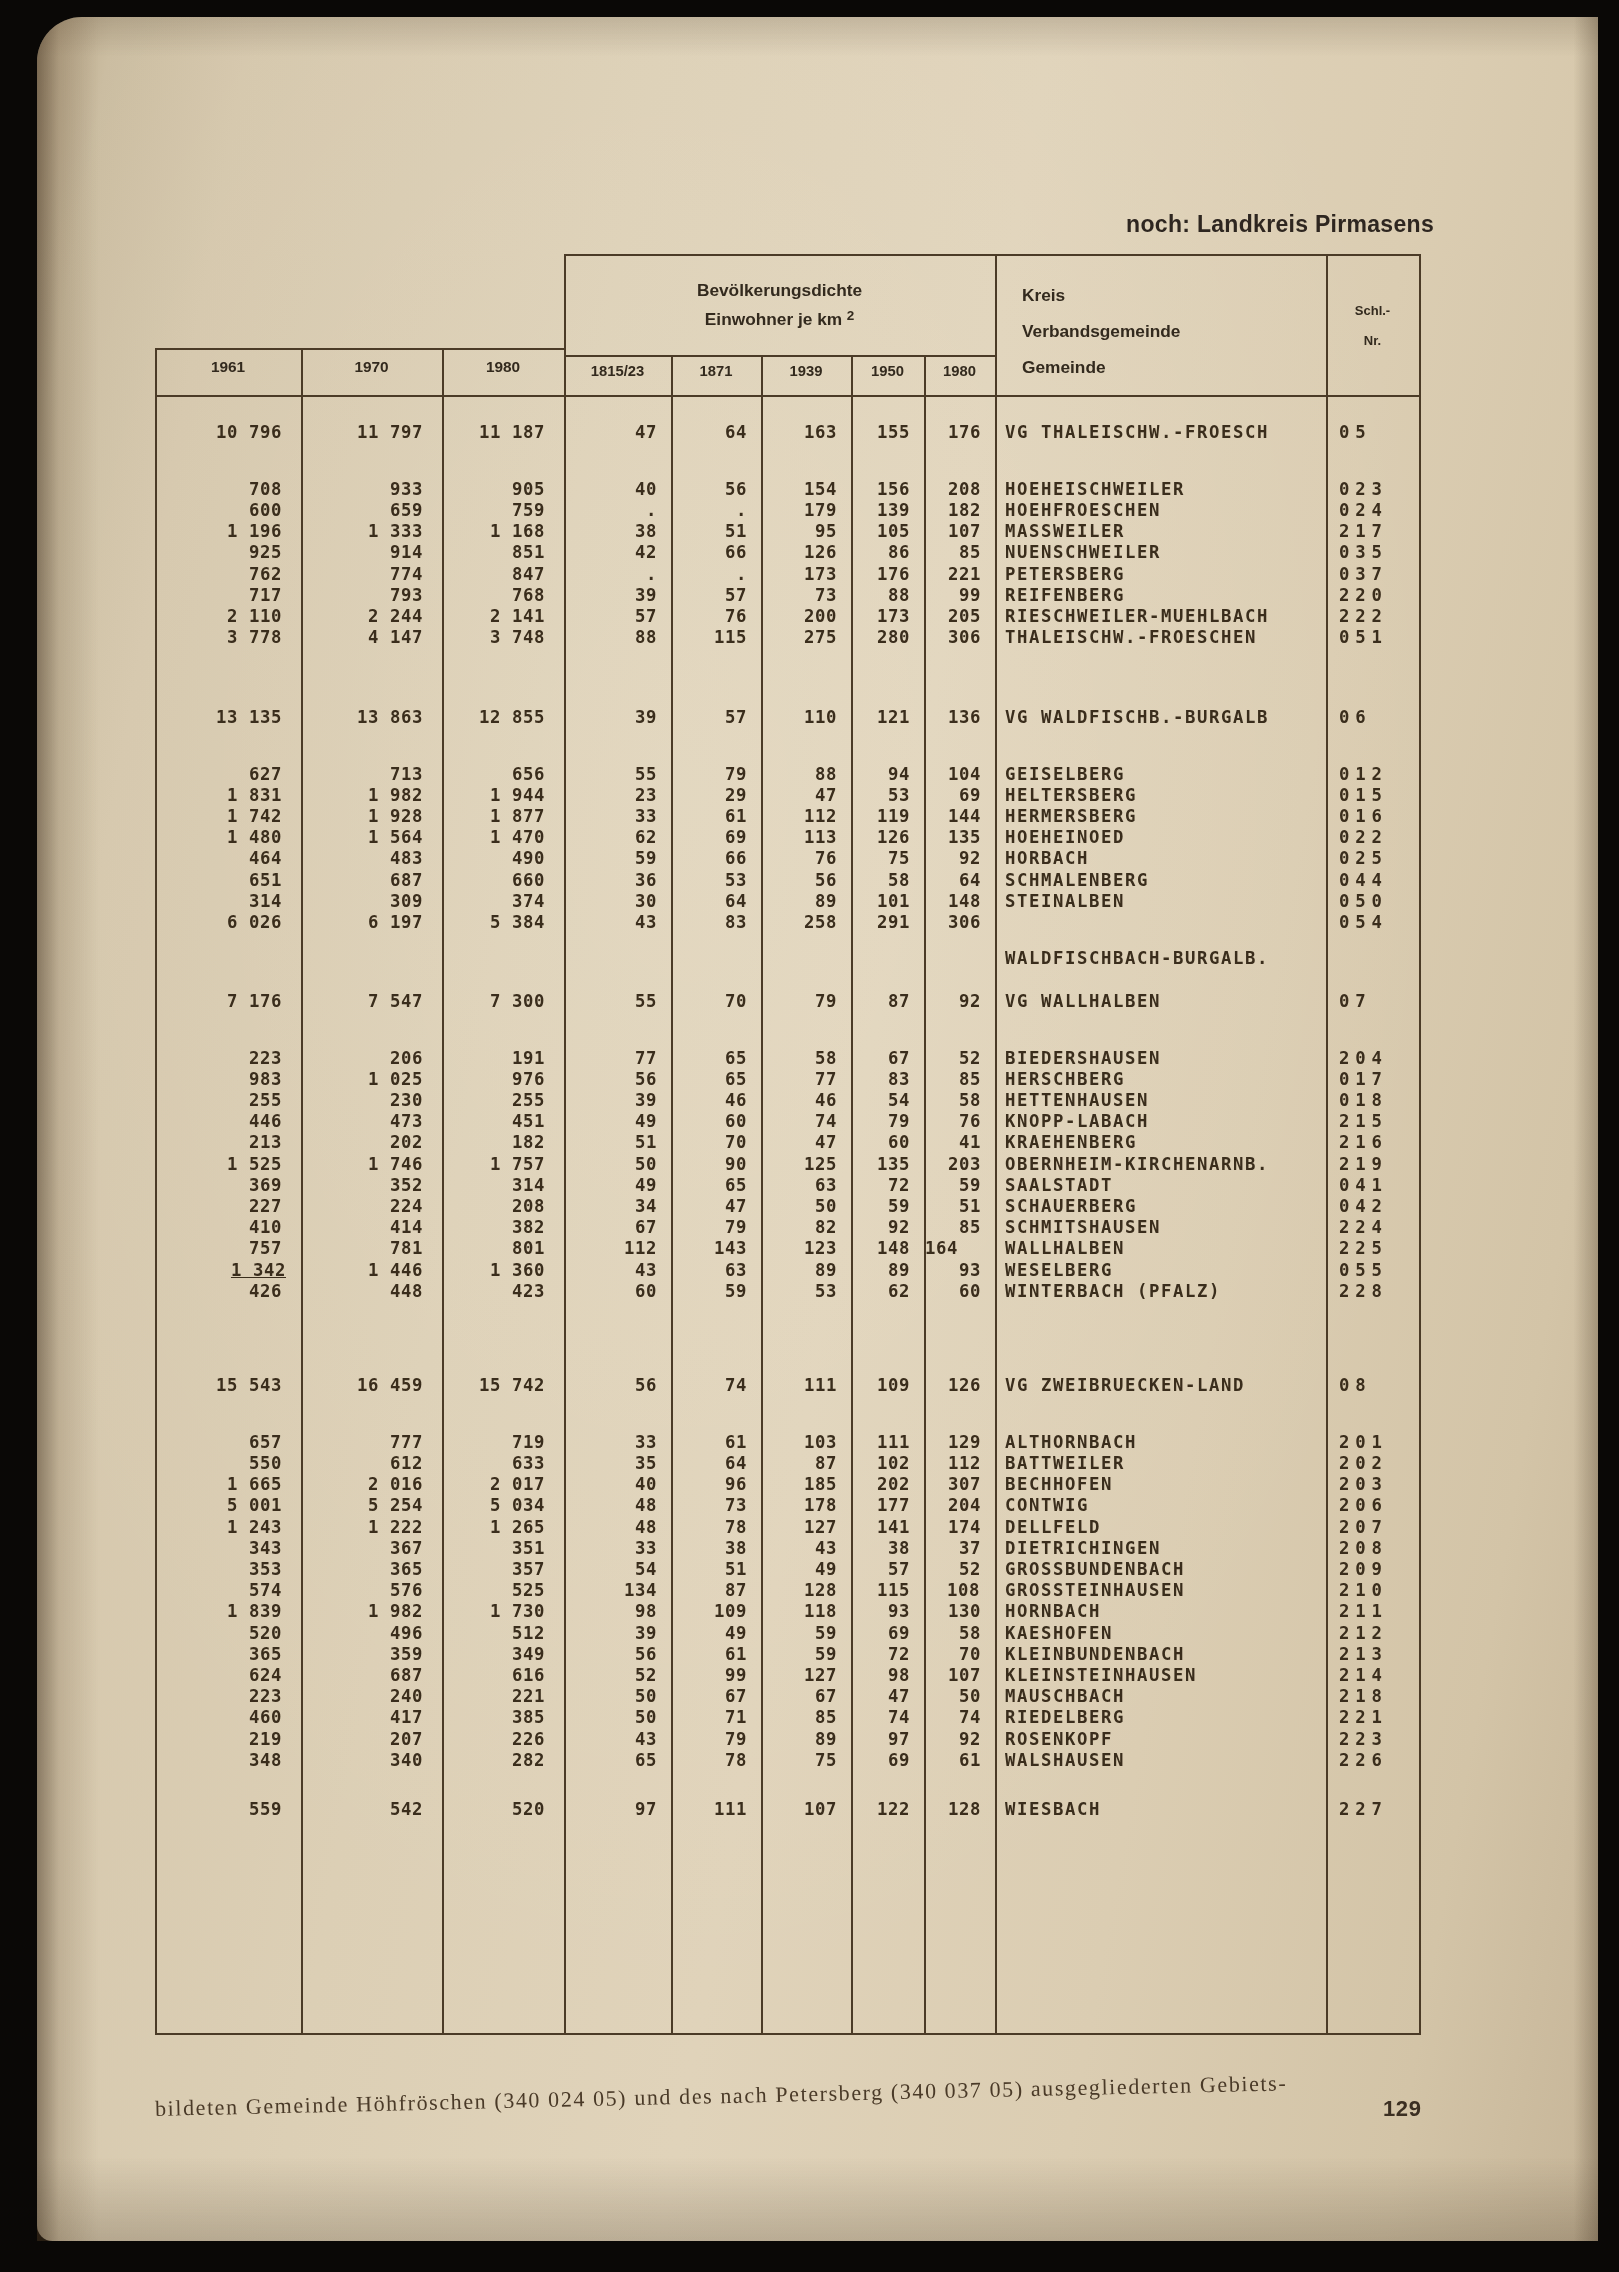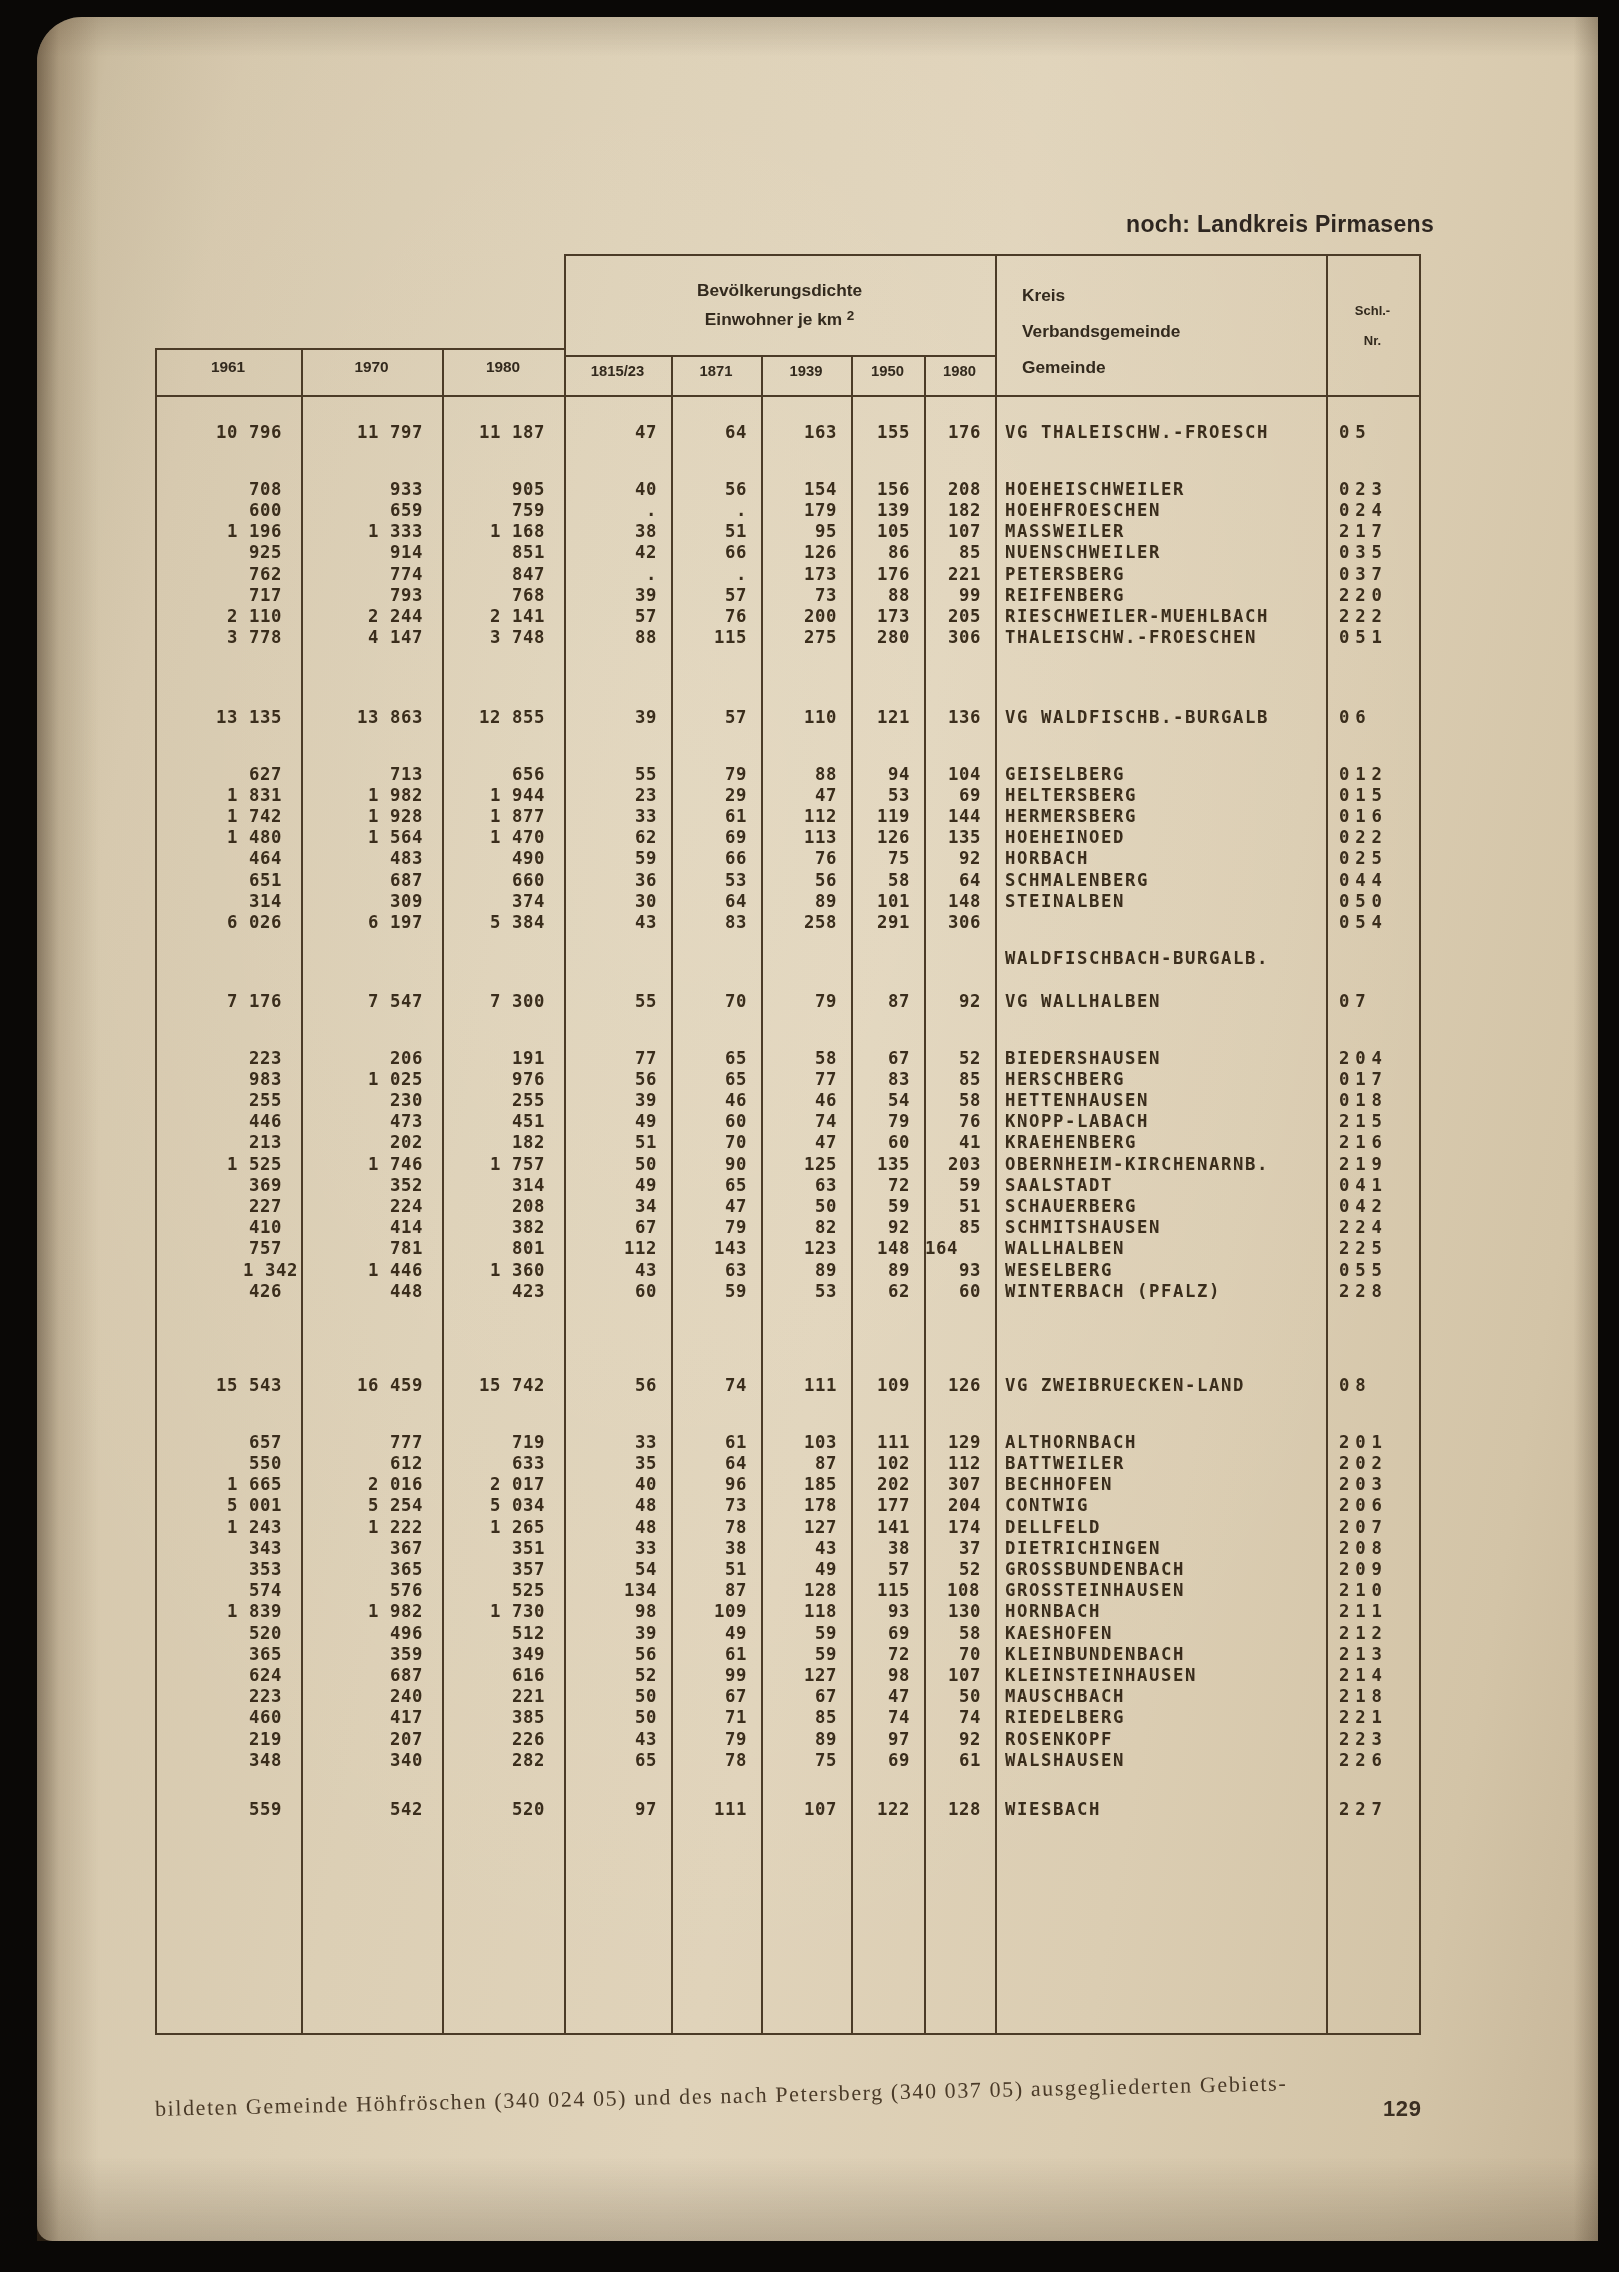--- a/index.html
+++ b/index.html
@@ -443,21 +443,21 @@
           <span class="cell num" style="left: 287px; width: 103px;">801</span>
           <span class="cell num" style="left: 409px; width: 93px;">112</span>
           <span class="cell num" style="left: 516px; width: 76px;">143</span>
           <span class="cell num" style="left: 606px; width: 76px;">123</span>
           <span class="cell num" style="left: 696px; width: 59px;">148</span>
           <span class="cell num" style="left: 746px; width: 57px;">164</span>
           <span class="cell txt" style="left: 850px; width: 302px;">WALLHALBEN</span>
           <span class="cell key" style="left: 1184px; width: 77px;">225</span>
         </div>
         <div class="trow" style="top: 1006px;">
-          <span class="cell num" style="left: 16px; width: 127px;">1 342</span>
+          <span class="cell num" style="left: 4px; width: 127px; text-decoration: underline;">1 342</span>
           <span class="cell num" style="left: 146px; width: 122px;">1 446</span>
           <span class="cell num" style="left: 287px; width: 103px;">1 360</span>
           <span class="cell num" style="left: 409px; width: 93px;">43</span>
           <span class="cell num" style="left: 516px; width: 76px;">63</span>
           <span class="cell num" style="left: 606px; width: 76px;">89</span>
           <span class="cell num" style="left: 696px; width: 59px;">89</span>
           <span class="cell num" style="left: 769px; width: 57px;">93</span>
           <span class="cell txt" style="left: 850px; width: 302px;">WESELBERG</span>
           <span class="cell key" style="left: 1184px; width: 77px;">055</span>
         </div>

